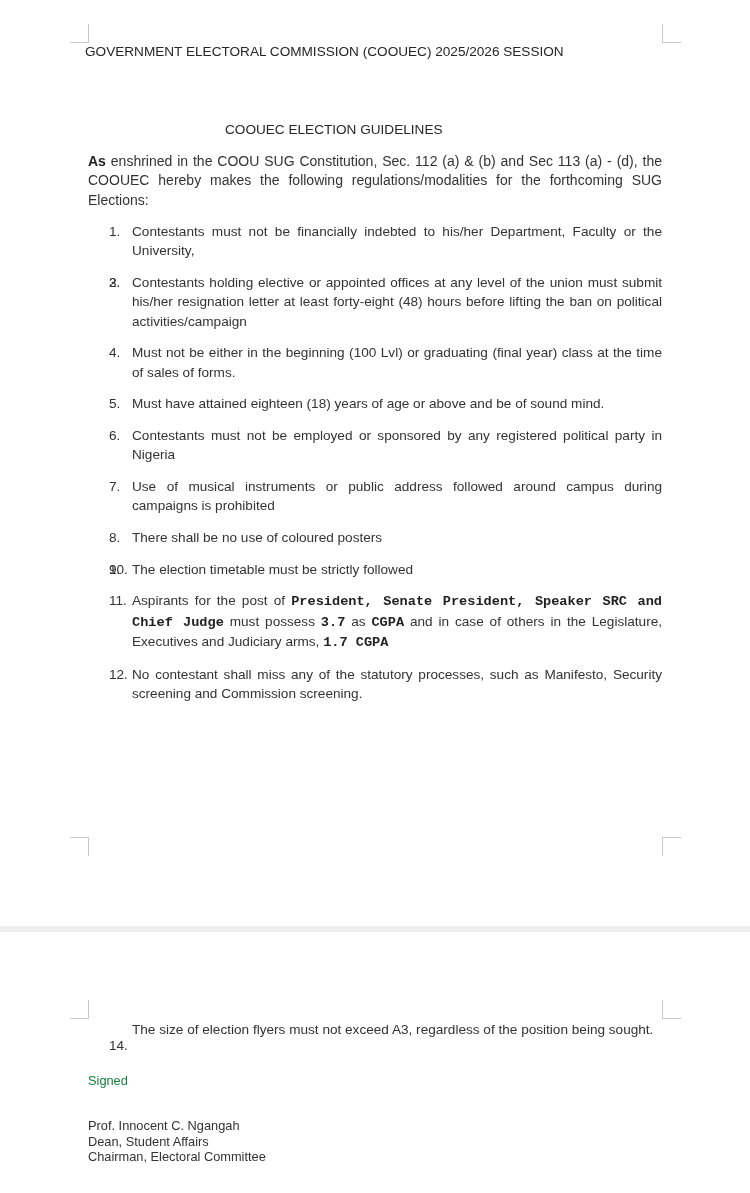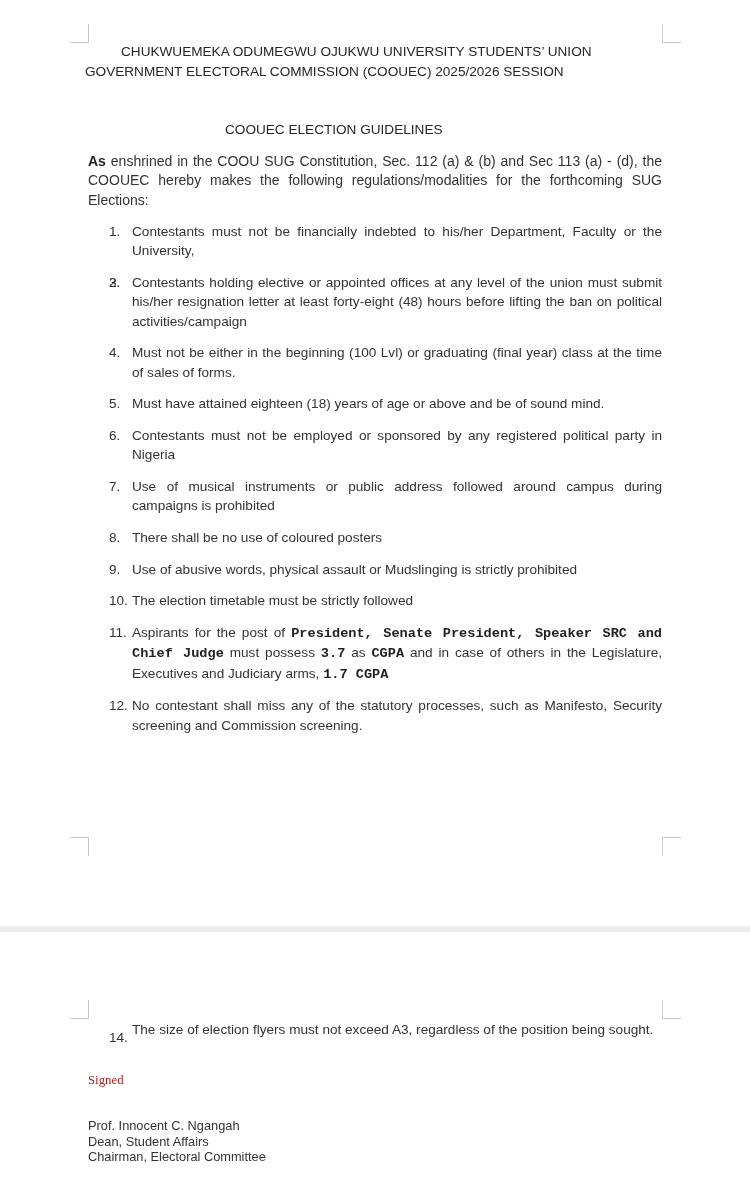--- a/index.html
+++ b/index.html
@@ -30,51 +30,50 @@
   .intro b { color: #222; }
 
   ol.rules { position: absolute; left: 88px; top: 222px; width: 574px; margin: 0; padding: 0; list-style: none; font-size: 13.6px; line-height: 19.4px; color: #333; }
   ol.rules li { position: relative; padding-left: 44px; text-align: justify; margin-bottom: 12.2px; }
   ol.rules li .num { position: absolute; left: 21px; top: 0; }
   ol.rules li.two-digit .num { left: 21px; }
   ol.rules li b { color: #222; font-family: Liberation Mono, monospace; }
 
   .p2-rules { position: absolute; left: 88px; top: 88px; width: 574px; margin: 0; padding: 0; list-style: none; font-size: 13.6px; line-height: 19.4px; color: #333; }
   .p2-rules li { position: relative; padding-left: 44px; text-align: justify; }
-  .p2-rules li .num { position: absolute; left: 21px; top: 8px; }
+  .p2-rules li .num { position: absolute; left: 21px; top: 16px; }
 
-  .signed { position: absolute; left: 88px; top: 141px; font-size: 12.8px; color: #b91c1c; font-family: Liberation Serif, serif; }
+  .signed { position: absolute; left: 88px; top: 141px; font-size: 12.8px; color: #15803d; }
   .signatory { position: absolute; left: 88px; top: 186px; font-size: 12.8px; line-height: 15.5px; color: #333; }
 </style>
 </head>
 <body>
 
 <div class="page page1">
   <span class="corner c-tl"></span>
   <span class="corner c-tr"></span>
 
   <div class="header">
-    <div class="h2">CHUKWUEMEKA ODUMEGWU OJUKWU UNIVERSITY STUDENTS’ UNION</div>
     <div class="h3">GOVERNMENT ELECTORAL COMMISSION (COOUEC) 2025/2026 SESSION</div>
   </div>
 
   <div class="doc-title">COOUEC ELECTION GUIDELINES</div>
 
   <div class="intro"><b>As</b><span> enshrined in the COOU SUG Constitution, Sec. 112 (a) &amp; (b) and Sec 113 (a) - (d), the COOUEC hereby makes the following regulations/modalities for the forthcoming SUG Elections:</span></div>
 
   <ol class="rules">
     <li><span class="num">1.</span><span>Contestants must not be financially indebted to his/her Department, Faculty or the University,</span></li>
     <li><span class="num">2.</span></li>
     <li><span class="num">3.</span><span>Contestants holding elective or appointed offices at any level of the union must submit his/her resignation letter at least forty-eight (48) hours before lifting the ban on political activities/campaign</span></li>
     <li><span class="num">4.</span><span>Must not be either in the beginning (100 Lvl) or graduating (final year) class at the time of sales of forms.</span></li>
     <li><span class="num">5.</span><span>Must have attained eighteen (18) years of age or above and be of sound mind.</span></li>
     <li><span class="num">6.</span><span>Contestants must not be employed or sponsored by any registered political party in Nigeria</span></li>
     <li><span class="num">7.</span><span>Use of musical instruments or public address followed around campus during campaigns is prohibited</span></li>
     <li><span class="num">8.</span><span>There shall be no use of coloured posters</span></li>
-    <li><span class="num">9.</span><span>Use of abusive words, physical assault or Mudslinging is strictly prohibited</span></li>
+    <li><span class="num">9.</span></li>
     <li class="two-digit"><span class="num">10.</span><span>The election timetable must be strictly followed</span></li>
     <li class="two-digit"><span class="num">11.</span><span><span>Aspirants for the post of </span><b>President, Senate President, Speaker SRC and Chief Judge</b><span> must possess </span><b>3.7</b><span> as </span><b>CGPA</b><span> and in case of others in the Legislature, Executives and Judiciary arms, </span><b>1.7 CGPA</b></span></li>
     <li class="two-digit"><span class="num">12.</span><span>No contestant shall miss any of the statutory processes, such as Manifesto, Security screening and Commission screening.</span></li>
   </ol>
 
   <span class="corner c-bl"></span>
   <span class="corner c-br"></span>
 </div>
 
 <div class="page-gap"></div>

